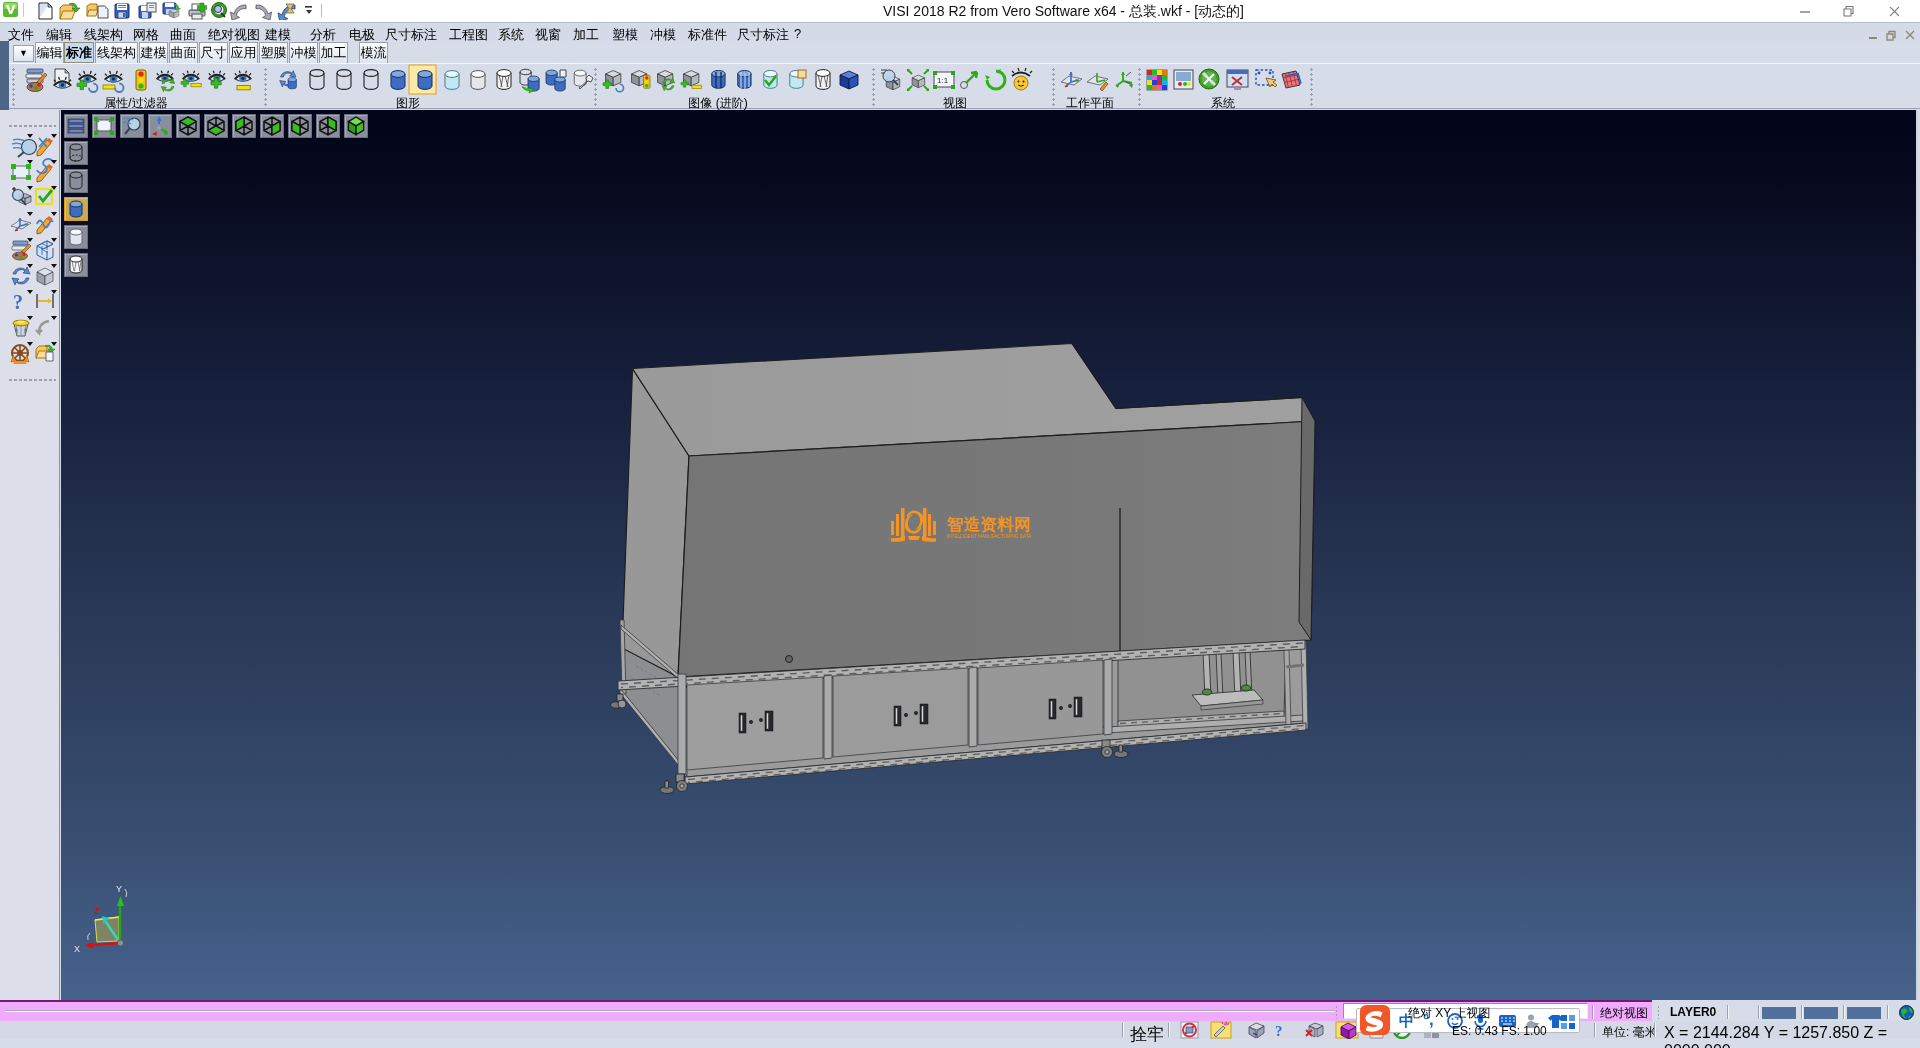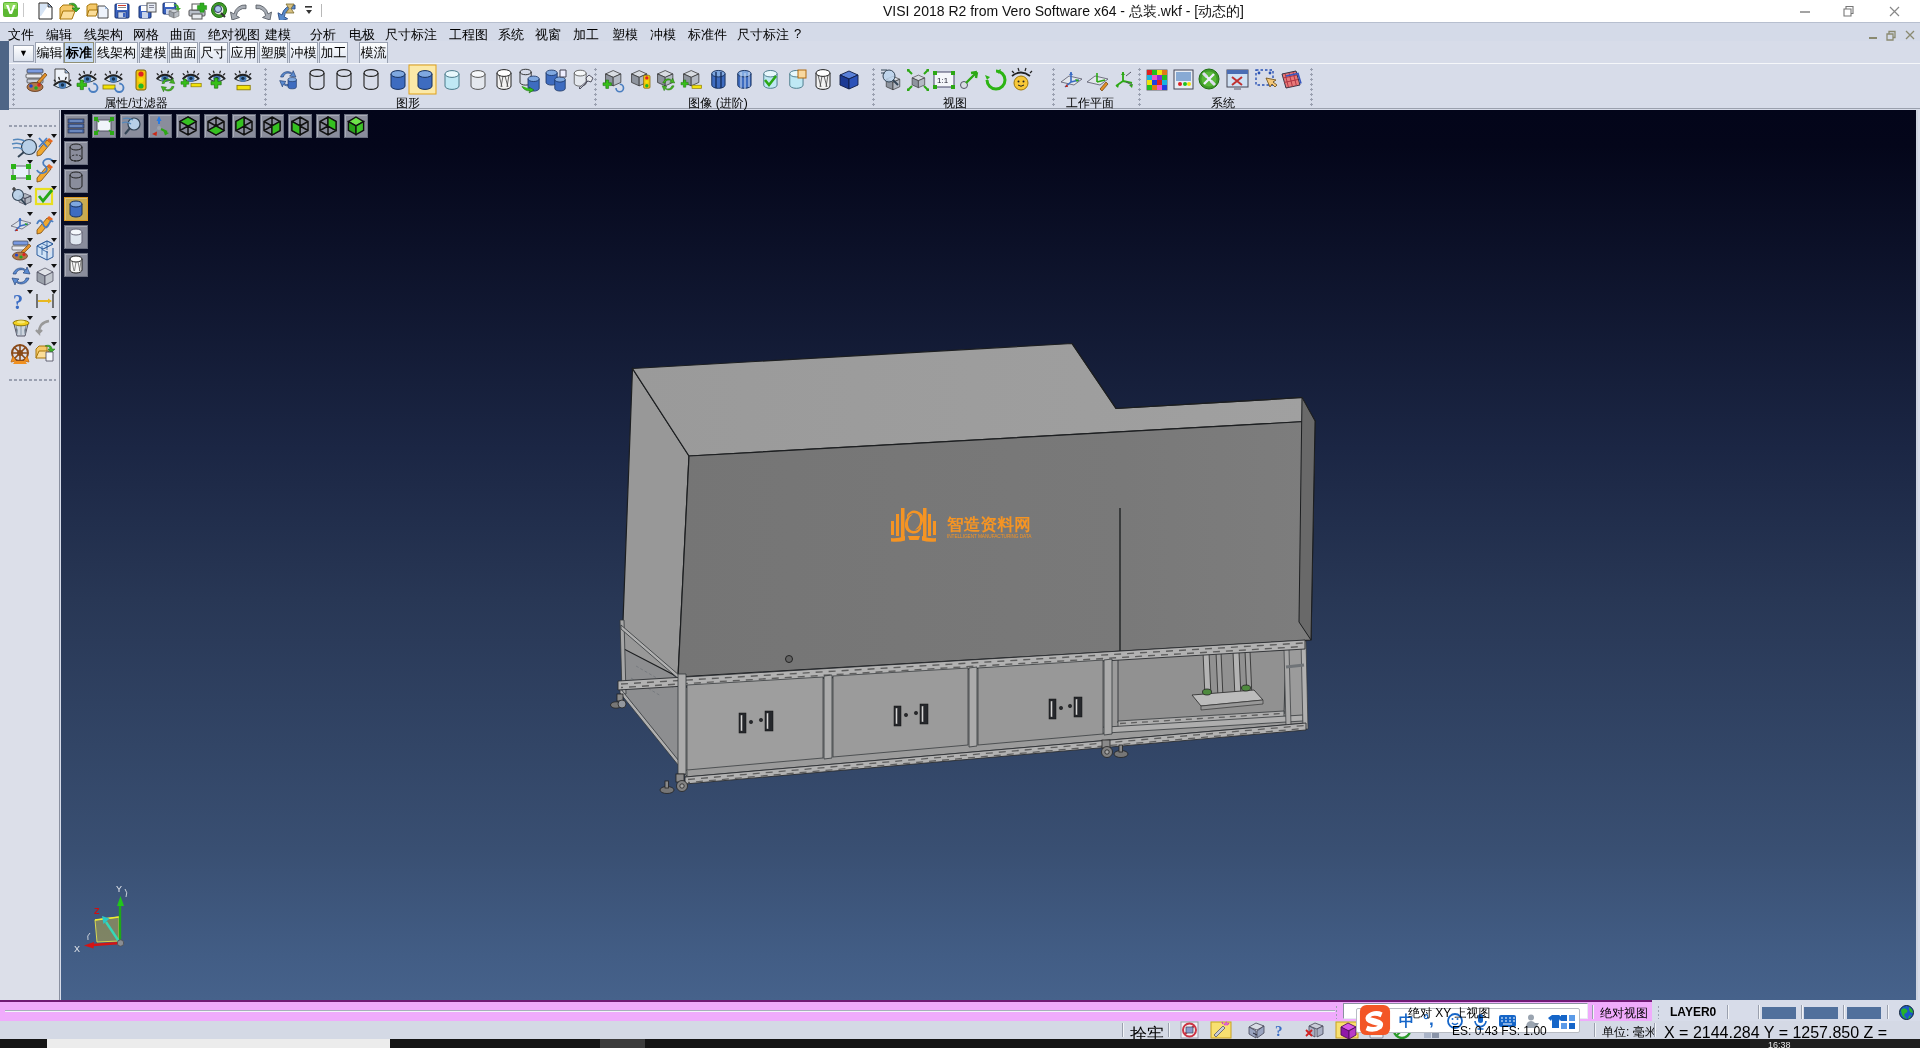--- a/index.html
+++ b/index.html
@@ -933,19 +933,13 @@
           <path d="M5 1 h7 l4 3 -3 3 -1 -2 v9 h-7 v-9 l-1 2 -3 -3 z"></path>
         </g>
     </svg>
     <svg style="position:absolute;left:203px;top:5px" width="16" height="16" viewBox="0 0 16 16">
         <rect x="1" y="1" width="6" height="6" fill="#1565c8"></rect>
         <rect x="9" y="1" width="6" height="6" fill="#5a9ae8"></rect>
         <rect x="1" y="9" width="6" height="6" fill="#5a9ae8"></rect>
         <rect x="9" y="9" width="6" height="6" fill="#1565c8"></rect>
       </svg>
   </div>
-  <div id="taskbar">
-    <div style="position:absolute;left:47px;top:0;width:343px;height:9px;background:#ececec"></div>
-    <div style="position:absolute;left:600px;top:0;width:45px;height:9px;background:#3c3c3c"></div>
-    <div style="position:absolute;left:1750px;top:0;width:170px;height:9px;background:#1f1f1f"></div>
-    <div style="position:absolute;left:1768px;top:1px;font-size:9px;color:#e8e8e8;font-family:'Liberation Sans'">16:38</div>
-  </div>
 </div>
 
 </body></html>

